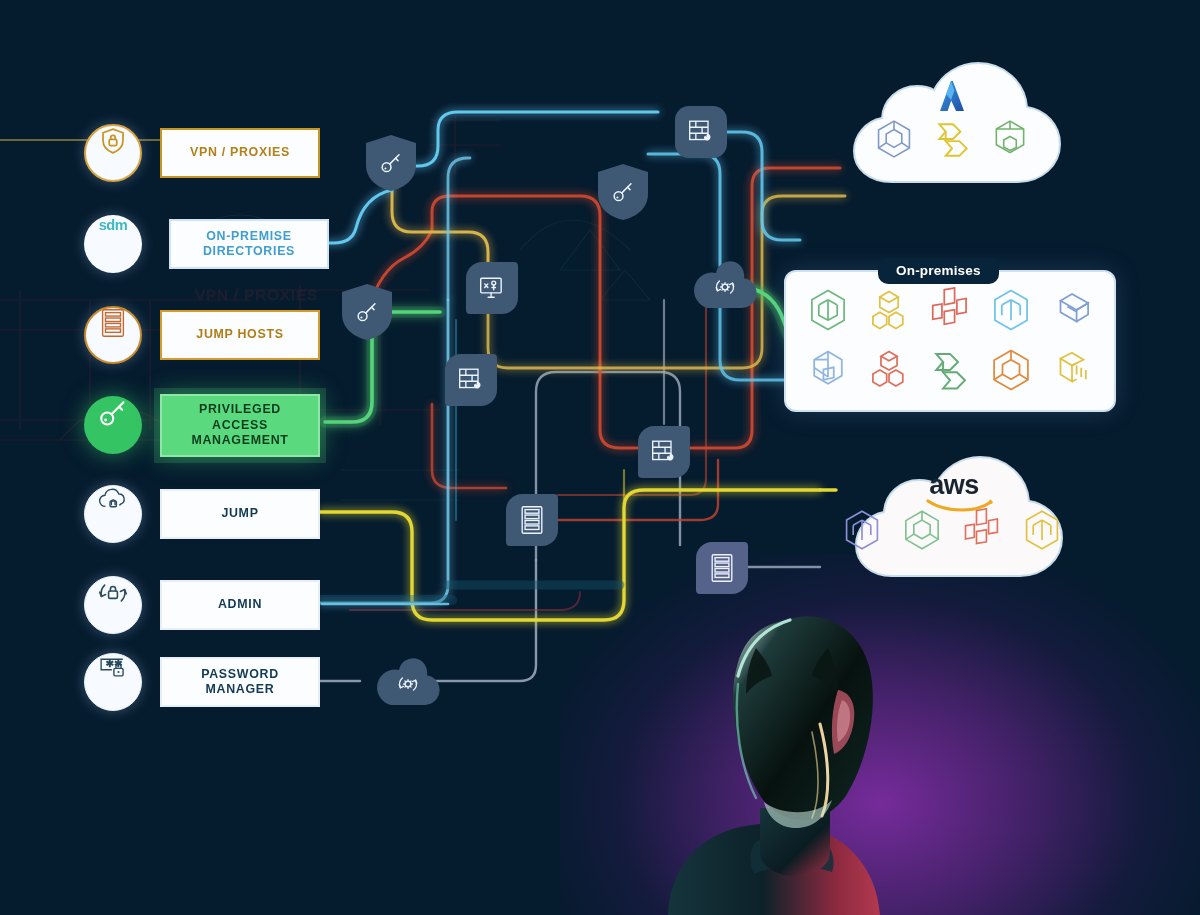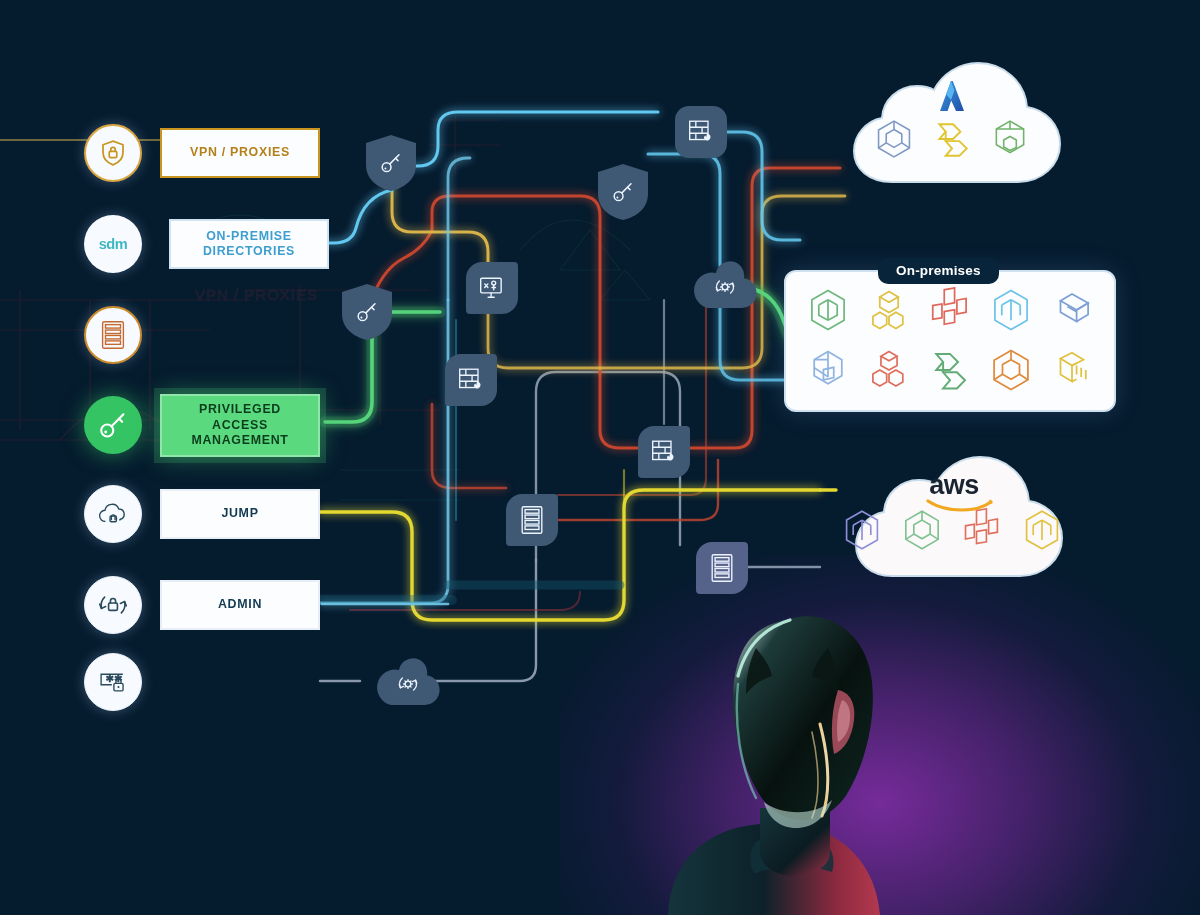--- a/index.html
+++ b/index.html
@@ -34,21 +34,21 @@
            opacity:.30; pointer-events:none; }
 
   
   #wires { position:absolute; left:0; top:0; width:1200px; height:915px; }
 
   
   .row { position: absolute; left: 84px; display:flex; align-items:center; }
   .badge {
     width: 58px; height: 58px; border-radius: 50%;
     background: #f7fbff;
-    display:flex; align-items:center; justify-content:center;
+    display:flex; align-items:flex-start; justify-content:center;
     flex: 0 0 58px;
     box-shadow: 0 0 14px rgba(180,215,255,.30);
     position: relative; z-index: 6;
   }
   .badge.ring-gold  { border: 2px solid #d9a441; }
   .badge.ring-amber { border: 2px solid #c98b2c; }
   .badge.green {
     background: #35c463; border: none;
     box-shadow: 0 0 22px rgba(60,205,105,.55);
   }
@@ -255,20 +255,21 @@
   <div class="row" style="top:306px;">
     <div class="badge ring-amber">
       <svg width="26" height="30" viewBox="0 0 22 26" fill="none" stroke="#c4682f" stroke-width="1.2">
         <rect x="2" y="1.5" width="18" height="23" rx="1.4"></rect>
         <rect x="4.5" y="4" width="13" height="3"></rect>
           <rect x="4.5" y="8.7" width="13" height="3"></rect>
         <rect x="4.5" y="13.4" width="13" height="3"></rect>
           <rect x="4.5" y="18.1" width="13" height="3"></rect>
       </svg>
     </div>
+    <div class="pill amber">JUMP HOSTS</div>
   </div>
 
   <div class="row" style="top:394px;">
     <div class="badge green">
       <svg width="34" height="34" viewBox="0 0 26 26" fill="none" stroke="#ffffff" stroke-width="1.6" stroke-linecap="round">
         <circle cx="8.6" cy="17.2" r="4.6"></circle>
         <circle cx="7.4" cy="18.4" r="1.1" fill="#ffffff" stroke="none"></circle>
         <path d="M11.9 13.9 21 4.8"></path>
           <path d="M17.6 8.2l2.4 2.4"></path>
       </svg>
@@ -305,20 +306,23 @@
 
   <div class="row" style="top:653px;">
     <div class="badge" style="border:1px solid #e6eef6;">
       <svg width="32" height="26" viewBox="0 0 28 22" fill="none" stroke="#2a4a5c" stroke-width="1.2">
         <path d="M22.6 4.2H3.6v9.2h9.4"></path>
         <text x="7.4" y="11" font-family="Liberation Sans" font-size="9" font-weight="700" fill="#2a4a5c" stroke="none">✱✱</text>
         <rect x="14.8" y="12.2" width="8" height="6.6" rx="1"></rect>
         <path d="M16.6 12.2v-1.8a2.2 2.2 0 014.4 0v1.8"></path>
         <circle cx="18.8" cy="15.4" r=".9" fill="#2a4a5c" stroke="none"></circle>
       </svg>
+    </div>
+    <div class="pill">
+      <span>PASSWORD<br>MANAGER</span>
     </div>
   </div>
 
   <div class="node shield" style="left:365px; top:134px;">
     <svg class="gl" width="52" height="58" viewBox="0 0 52 58">
       <path d="M26 1 51 9v22c0 13.5-10.2 22.5-25 26C11.2 53.5 1 44.5 1 31V9z" fill="#3f5873"></path>
     </svg>
     <span class="ic">
       <svg width="26" height="26" viewBox="0 0 26 26" fill="none" stroke="#ecf4ff" stroke-width="1.5" stroke-linecap="round">
         <circle cx="8.6" cy="17.2" r="4.4"></circle>

